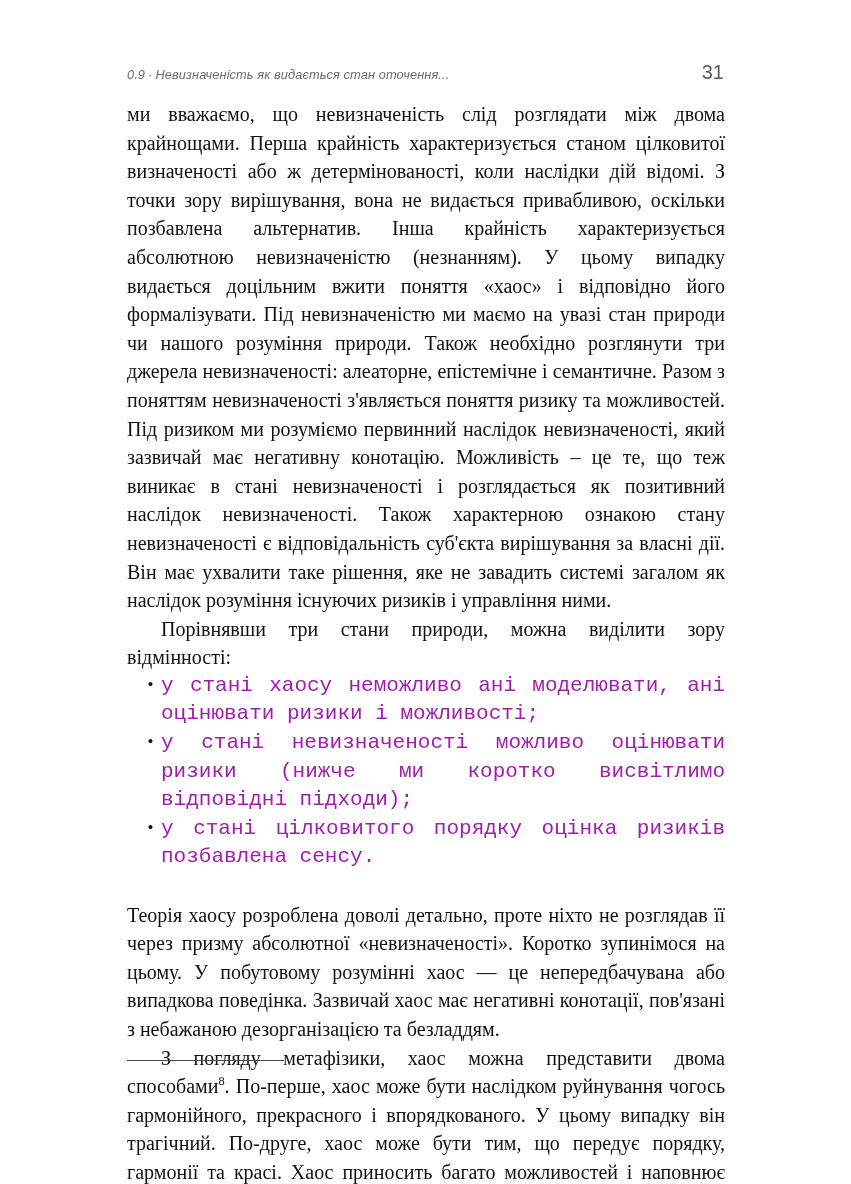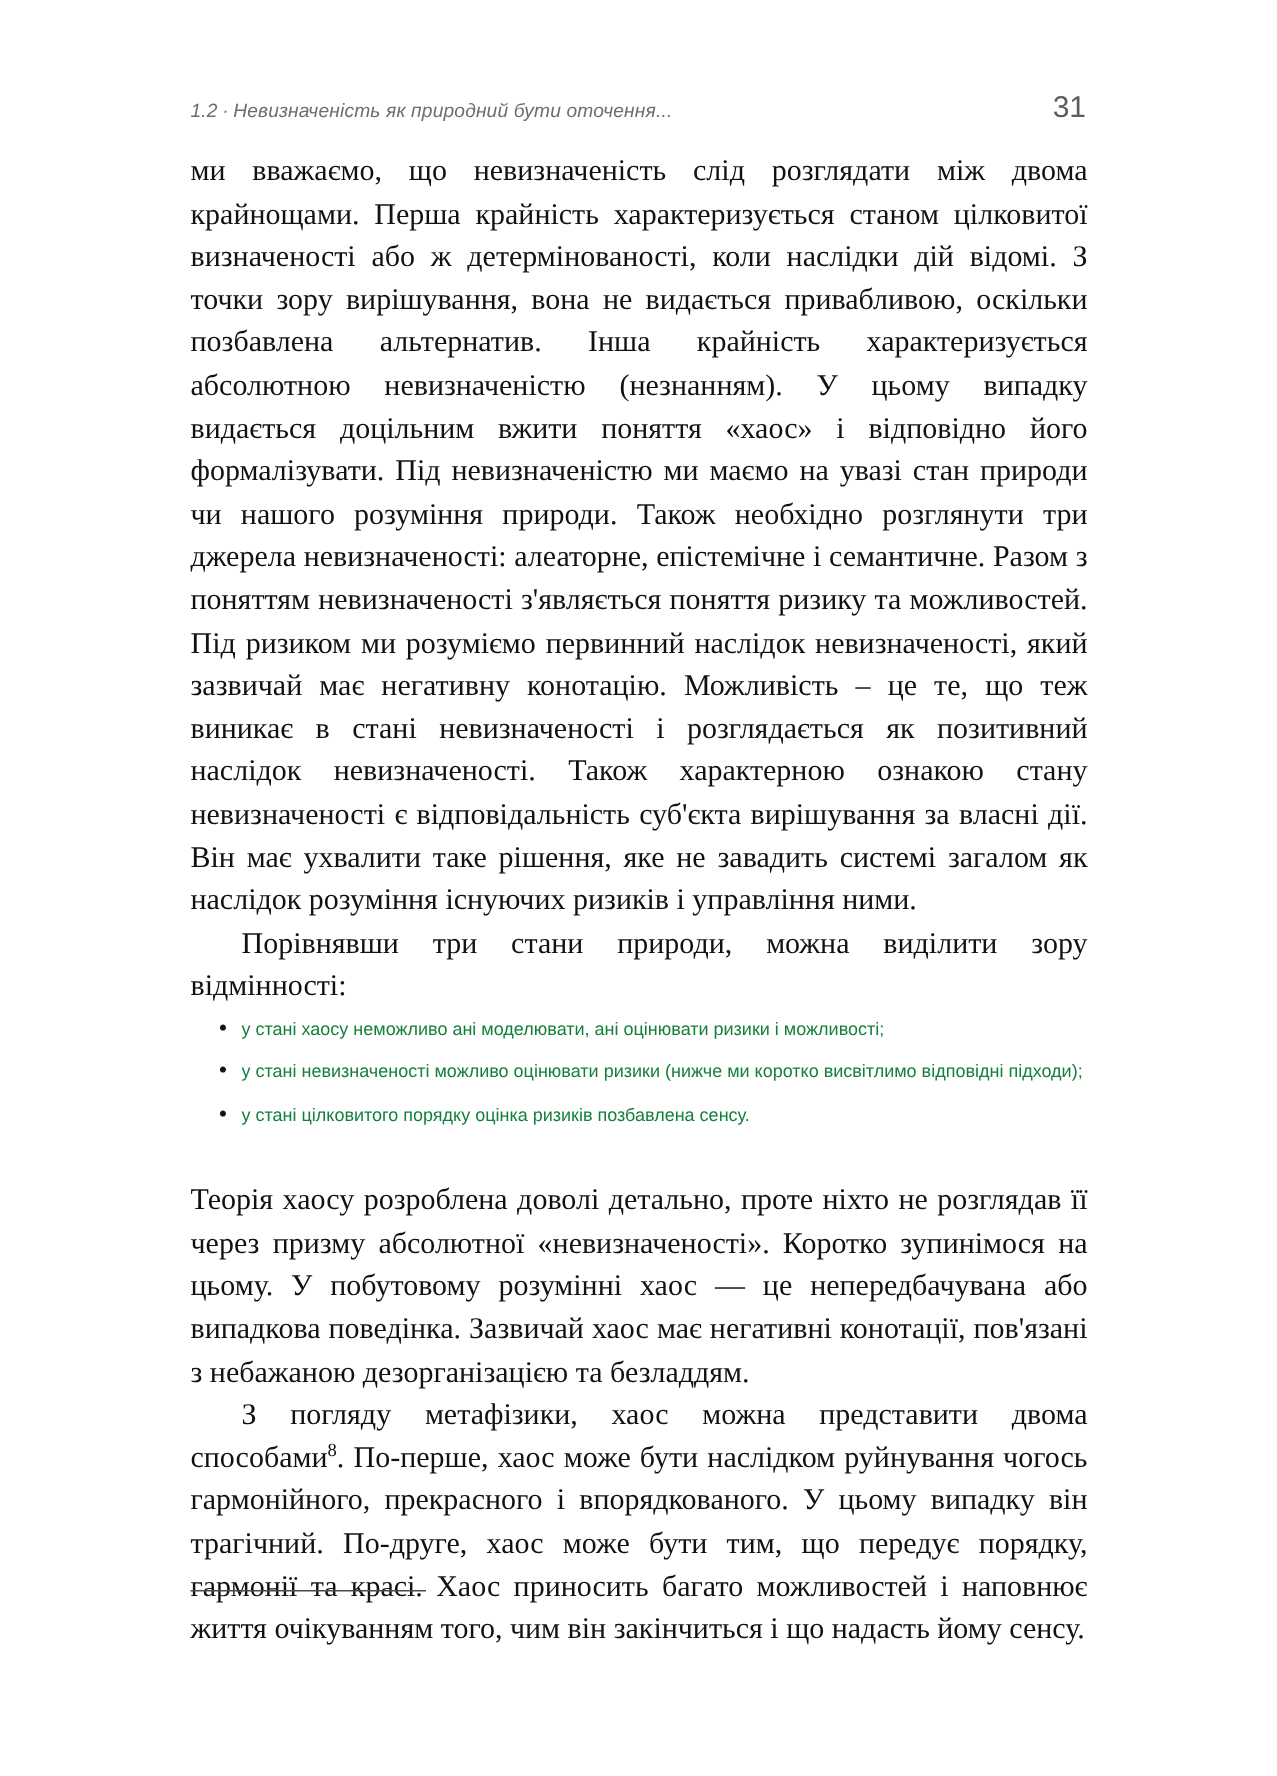--- a/index.html
+++ b/index.html
@@ -90,24 +90,24 @@
 
   
   ul.bullets {
     margin: 0;
     padding: 0;
     list-style: none;
   }
 
   ul.bullets li {
     position: relative;
-    font-family: Liberation Sans, sans-serif;
-    font-size: 12px;
+    font-family: Liberation Mono, monospace;
+    font-size: 21px;
     line-height: 28.6px;
-    color: #15803d;
+    color: #a21caf;
     padding-left: 34px;
     text-align: justify;
     text-justify: inter-word;
   }
 
   ul.bullets li::before {
     content: "\2022";
     position: absolute;
     left: 19px;
     top: 0;
@@ -151,21 +151,21 @@
     padding-right: 2px;
   }
 </style>
 </head>
 <body>
 
 <div class="page">
 
   <div class="running-head">
     <div class="running-head-text">
-      <span class="rh-num">1.2</span><span class="rh-dot">·</span><span>Невизначеність як природний бути оточення...</span>
+      <span class="rh-num">0.9</span><span class="rh-dot">·</span><span>Невизначеність як видається стан оточення...</span>
     </div>
     <div class="page-number">31</div>
   </div>
 
   <div class="content">
 
     <p class="body">ми вважаємо, що невизначеність слід розглядати між двома крайнощами. Перша крайність характеризується станом цілковитої визначеності або ж детермінованості, коли наслідки дій відомі. З точки зору вирішування, вона не видається привабливою, оскільки позбавлена альтернатив. Інша крайність характеризується абсолютною невизначеністю (незнанням). У цьому випадку видається доцільним вжити поняття «хаос» і відповідно його формалізувати. Під невизначеністю ми маємо на увазі стан природи чи нашого розуміння природи. Також необхідно розглянути три джерела невизначеності: алеаторне, епістемічне і семантичне. Разом з поняттям невизначеності з'являється поняття ризику та можливостей. Під ризиком ми розуміємо первинний наслідок невизначеності, який зазвичай має негативну конотацію. Можливість – це те, що теж виникає в стані невизначеності і розглядається як позитивний наслідок невизначеності. Також характерною ознакою стану невизначеності є відповідальність суб'єкта вирішування за власні дії. Він має ухвалити таке рішення, яке не завадить системі загалом як наслідок розуміння існуючих ризиків і управління ними.</p>
 
     <p class="body indent">Порівнявши три стани природи, можна виділити зору відмінності:</p>
 

